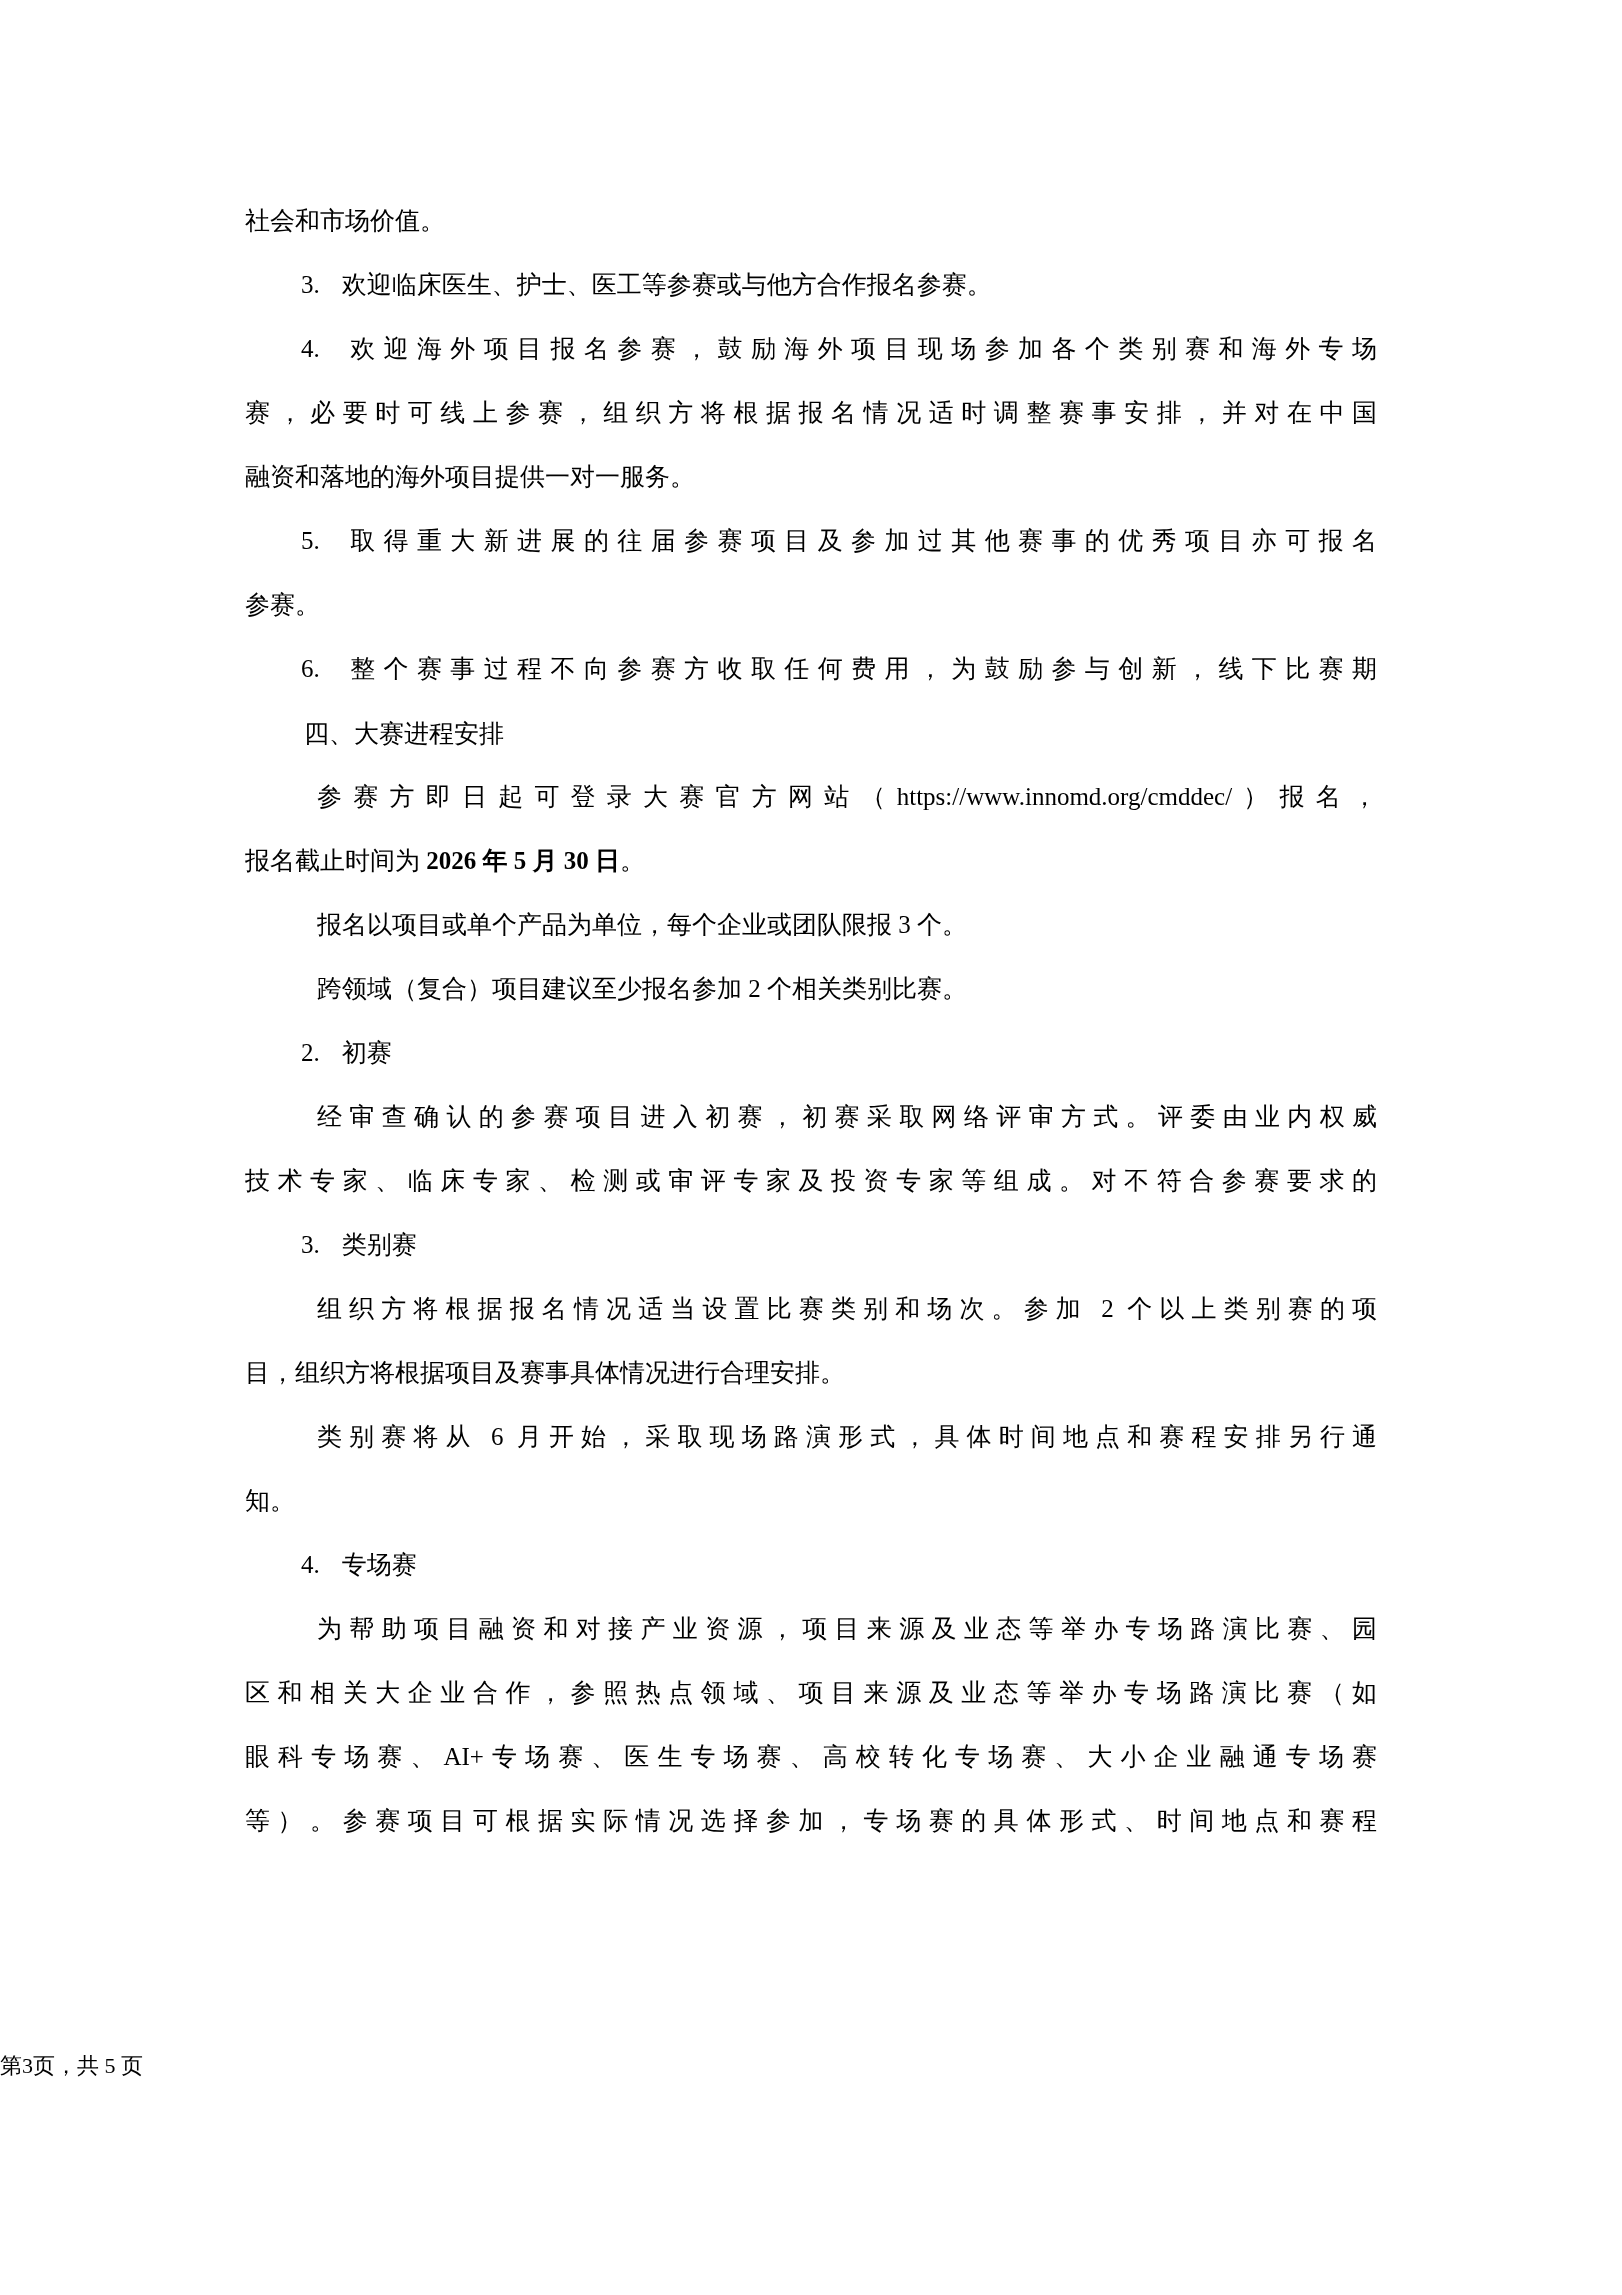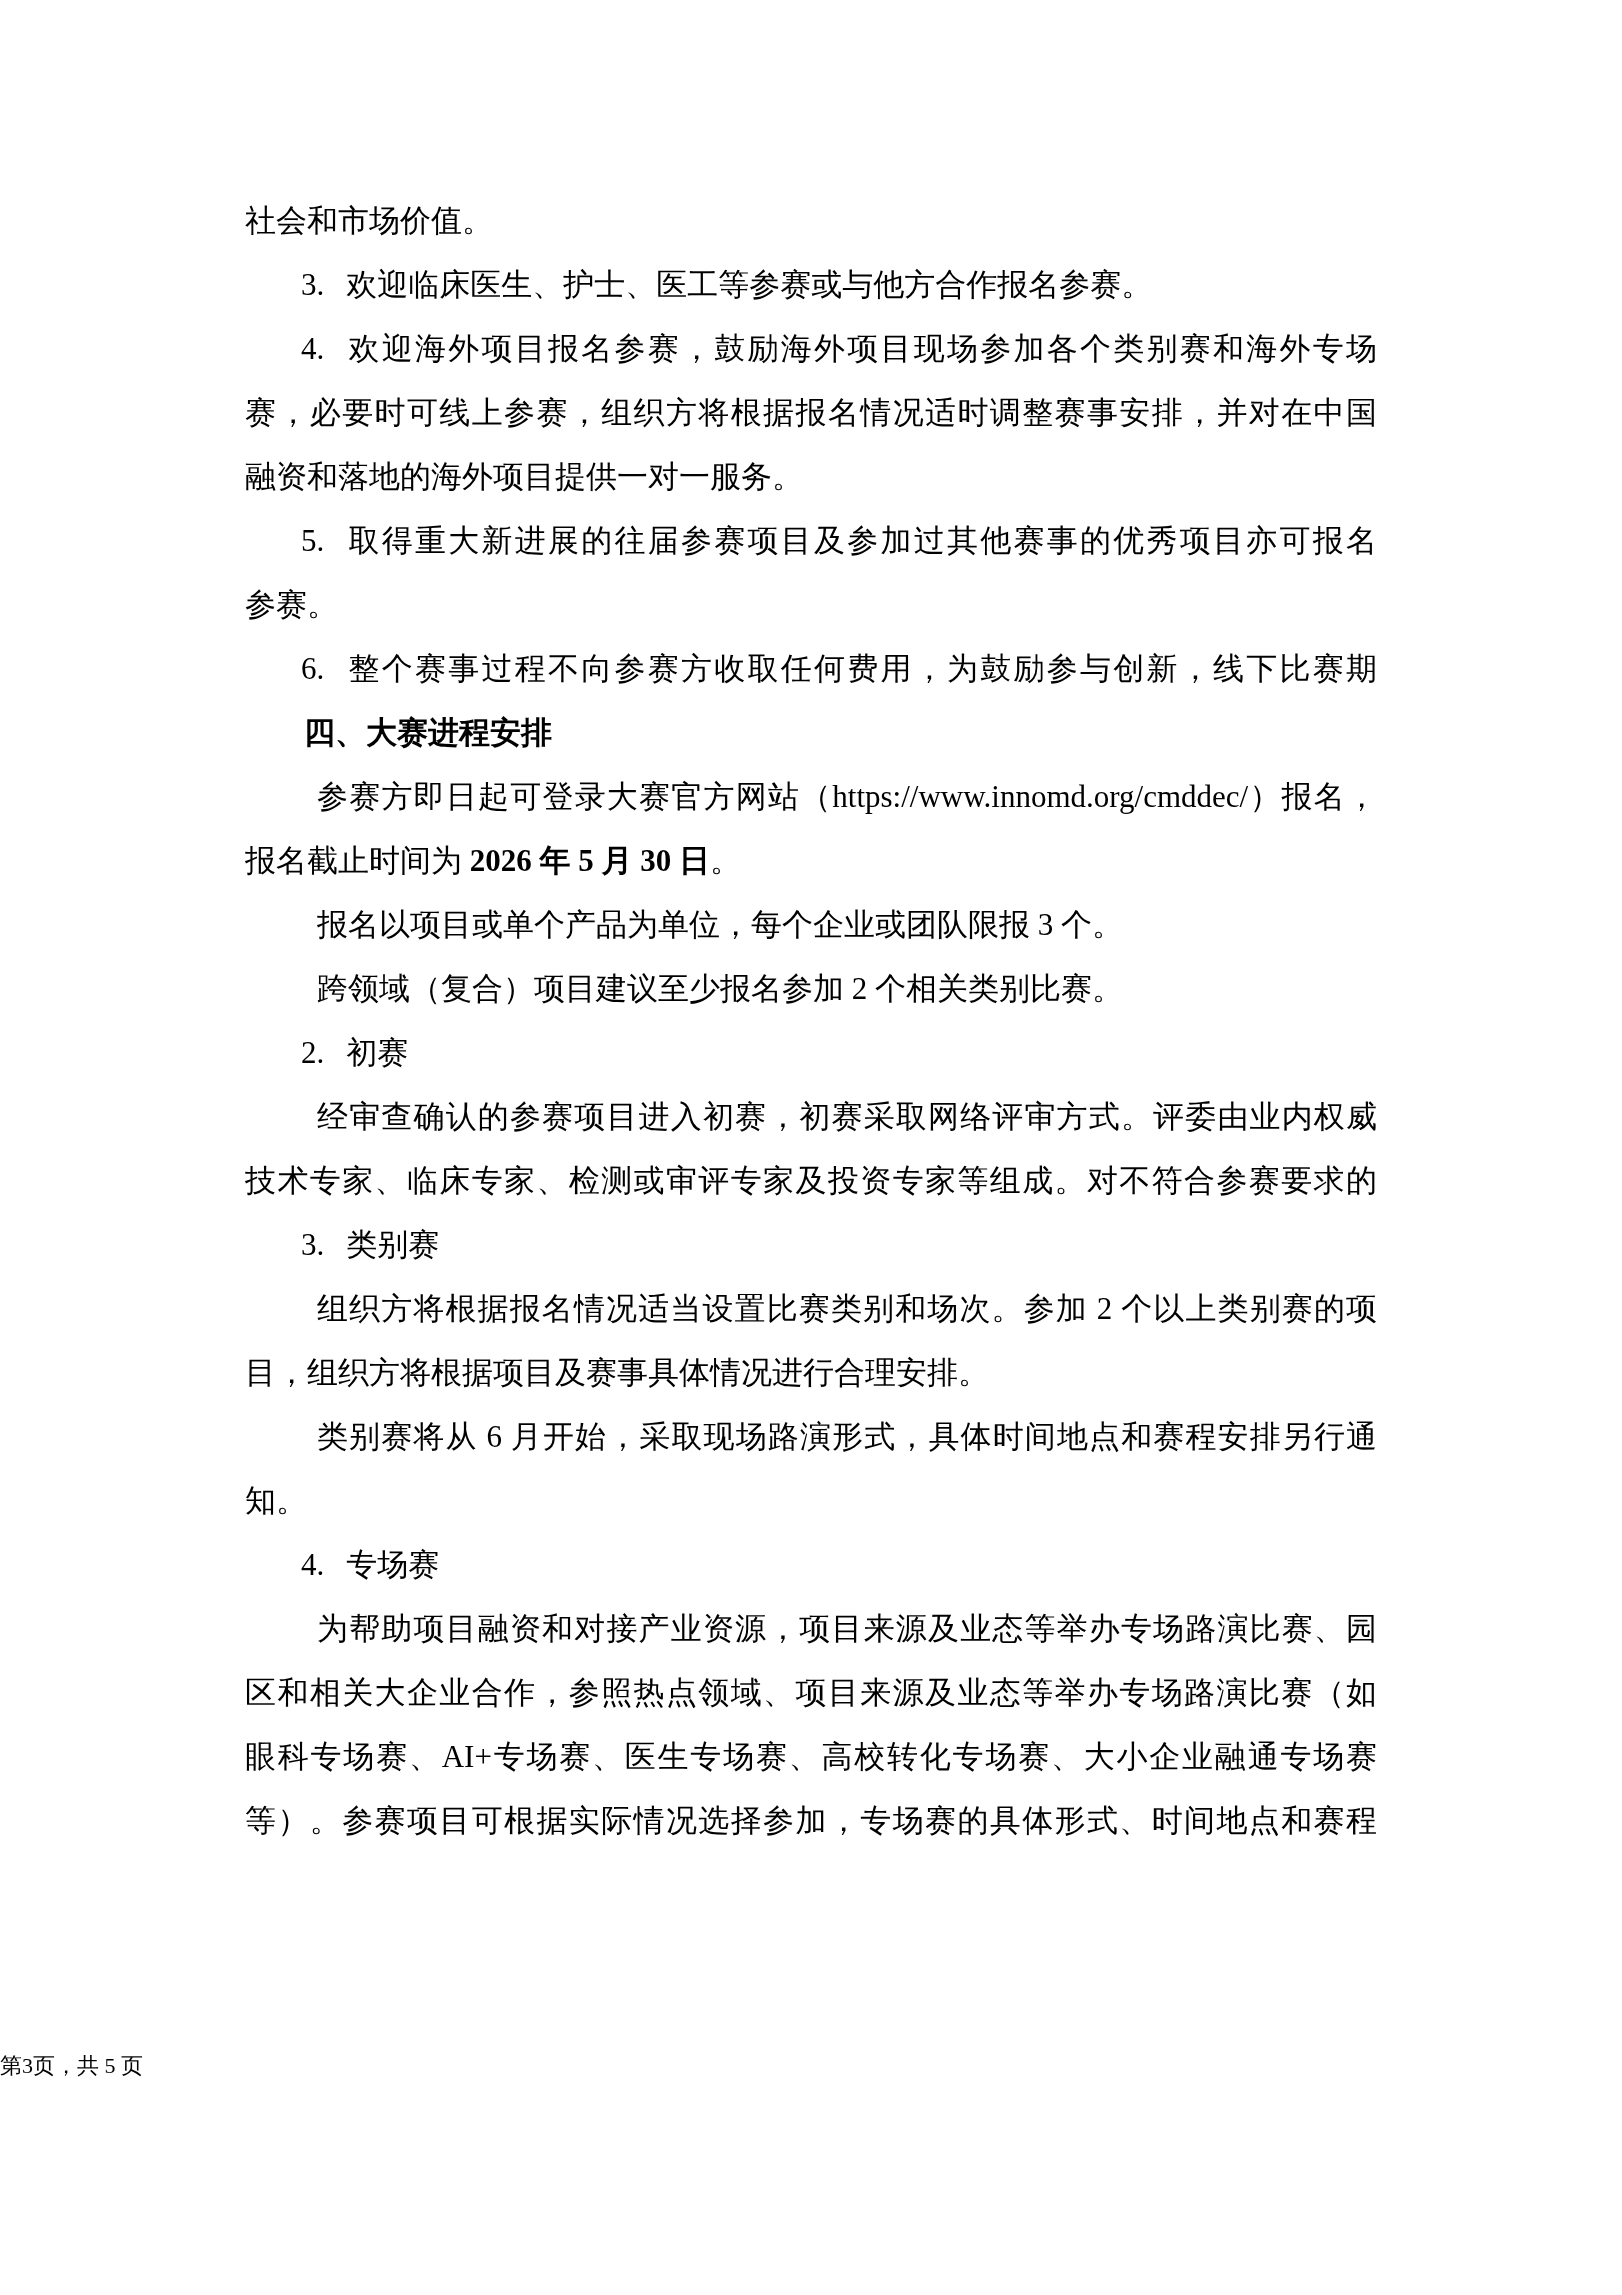--- a/index.html
+++ b/index.html
@@ -18,31 +18,31 @@
   }
   .doc {
     position: absolute;
     left: 245px;
     top: 189px;
     width: 1132px;
   }
   .line {
     height: 64px;
     line-height: 64px;
-    font-size: 31px;
+    font-size: 25px;
     text-align: left;
     overflow: hidden;
     white-space: normal;
   }
   .line.just {
     text-align: justify;
     text-align-last: justify;
   }
   .line.heading {
-    font-weight: 700;
+    font-weight: 400;
     font-family: "Liberation Sans", "DejaVu Sans", sans-serif;
   }
   .num {
     display: inline-block;
   }
   .numgap {
     display: inline-block;
     width: 22px;
   }
   .b {

